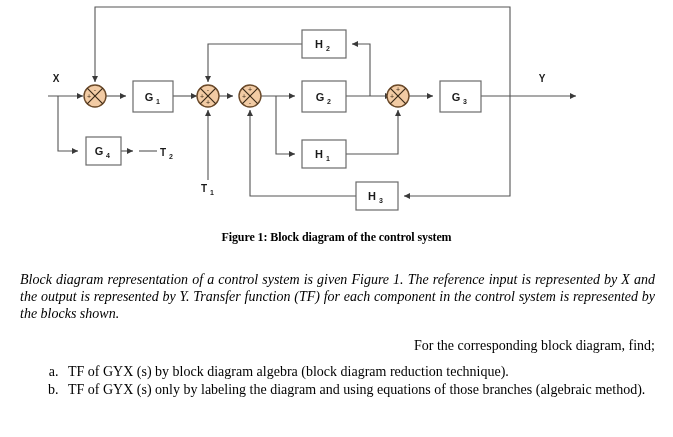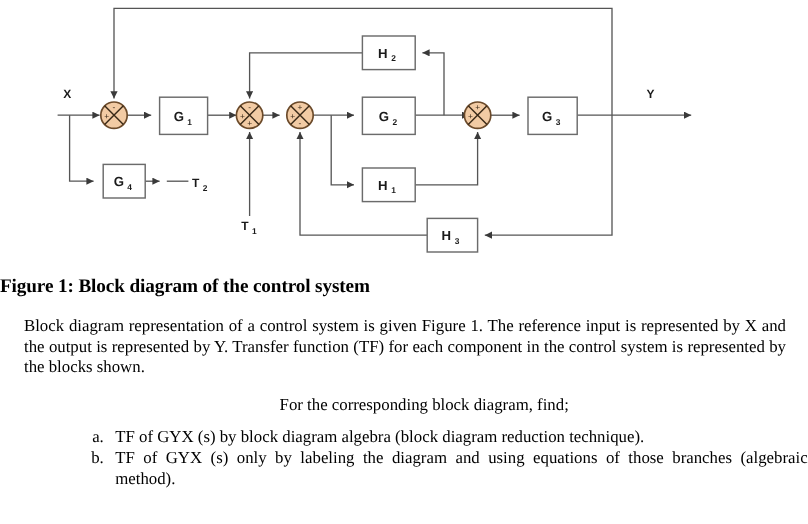--- a/index.html
+++ b/index.html
@@ -35,40 +35,41 @@
     fill:#1a1a1a;
   }
   .sign{
     font-family:"Liberation Sans", sans-serif;
     font-size:7px;
     fill:#3a2a18;
   }
 
   
   #caption{
-    font-family:"Liberation Serif", serif;
-    font-weight:bold;
-    font-size:16px;
+    text-align:center;
+    font-family:"Liberation Serif", serif;
+    font-weight:bold;
+    font-size:12px;
     margin:0;
     padding-top:2px;
     letter-spacing:-0.1px;
   }
   .para{
     font-family:"Liberation Serif", serif;
     font-size:14px;
     line-height:17px;
     text-align:justify;
     margin:0;
     padding:0 18px 0 20px;
   }
-  #intro{margin-top:16px;}
-  #findline{margin-top:15px;text-align:center;margin-left:32px;}
+  #intro{margin-top:26px;font-style:italic;}
+  #findline{margin-top:15px;text-align:right;margin-left:32px;}
   ol.items{
     margin:9px 0 0 0;
-    padding-left:90px;
+    padding-left:62px;
     font-family:"Liberation Serif", serif;
     font-size:14px;
     line-height:17px;
     list-style-type:lower-alpha;
   }
   ol.items li{
     text-align:justify;
     padding-left:6px;
     margin-bottom:1px;
   }

